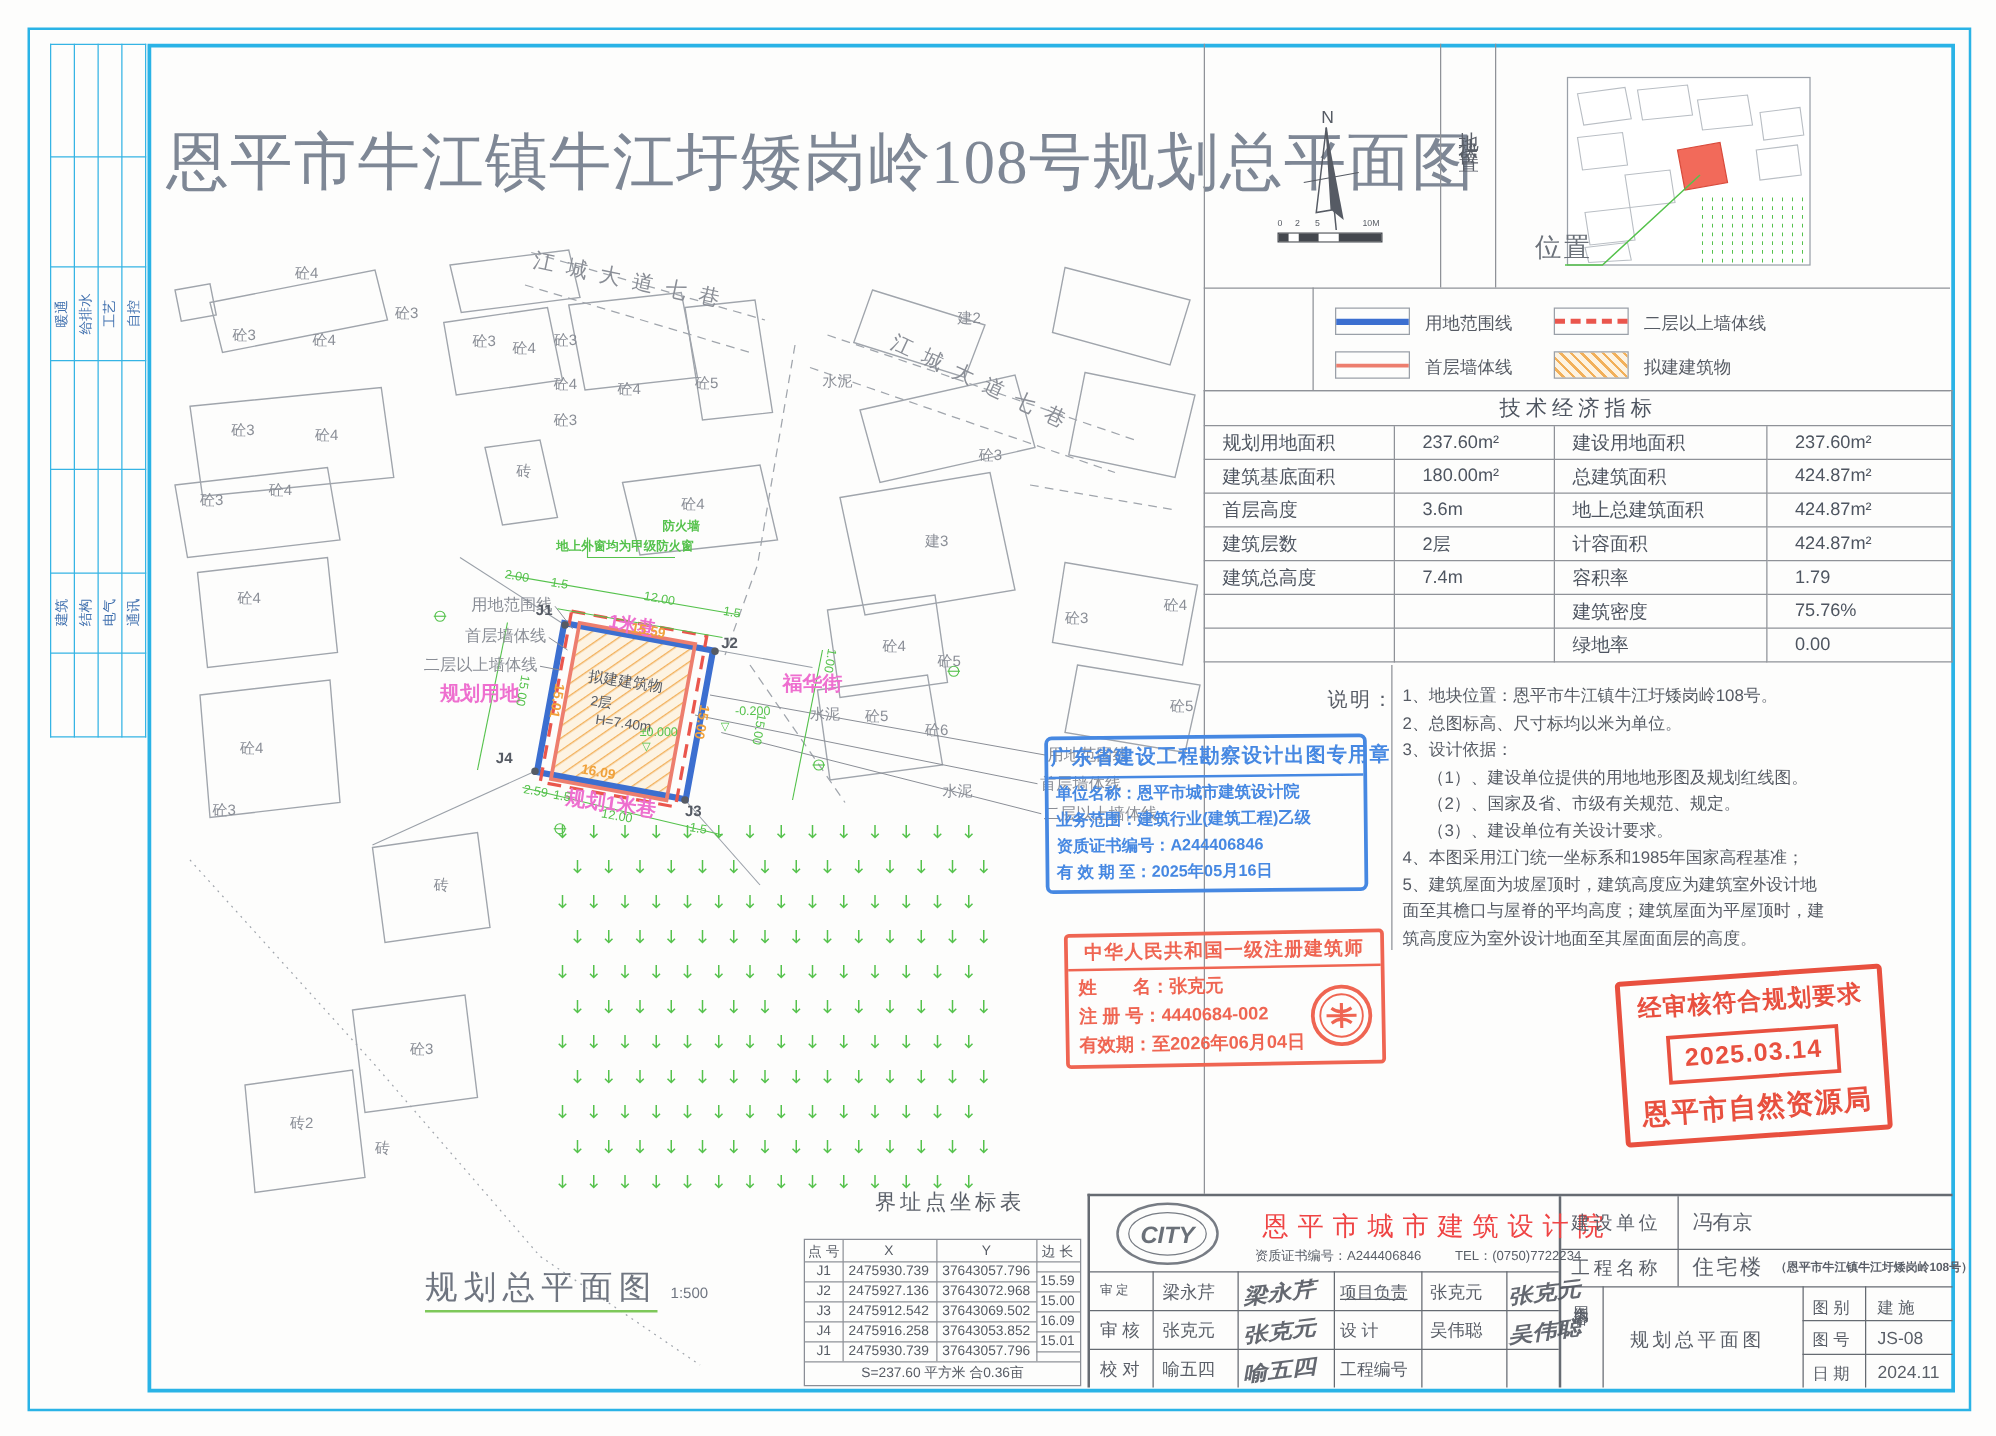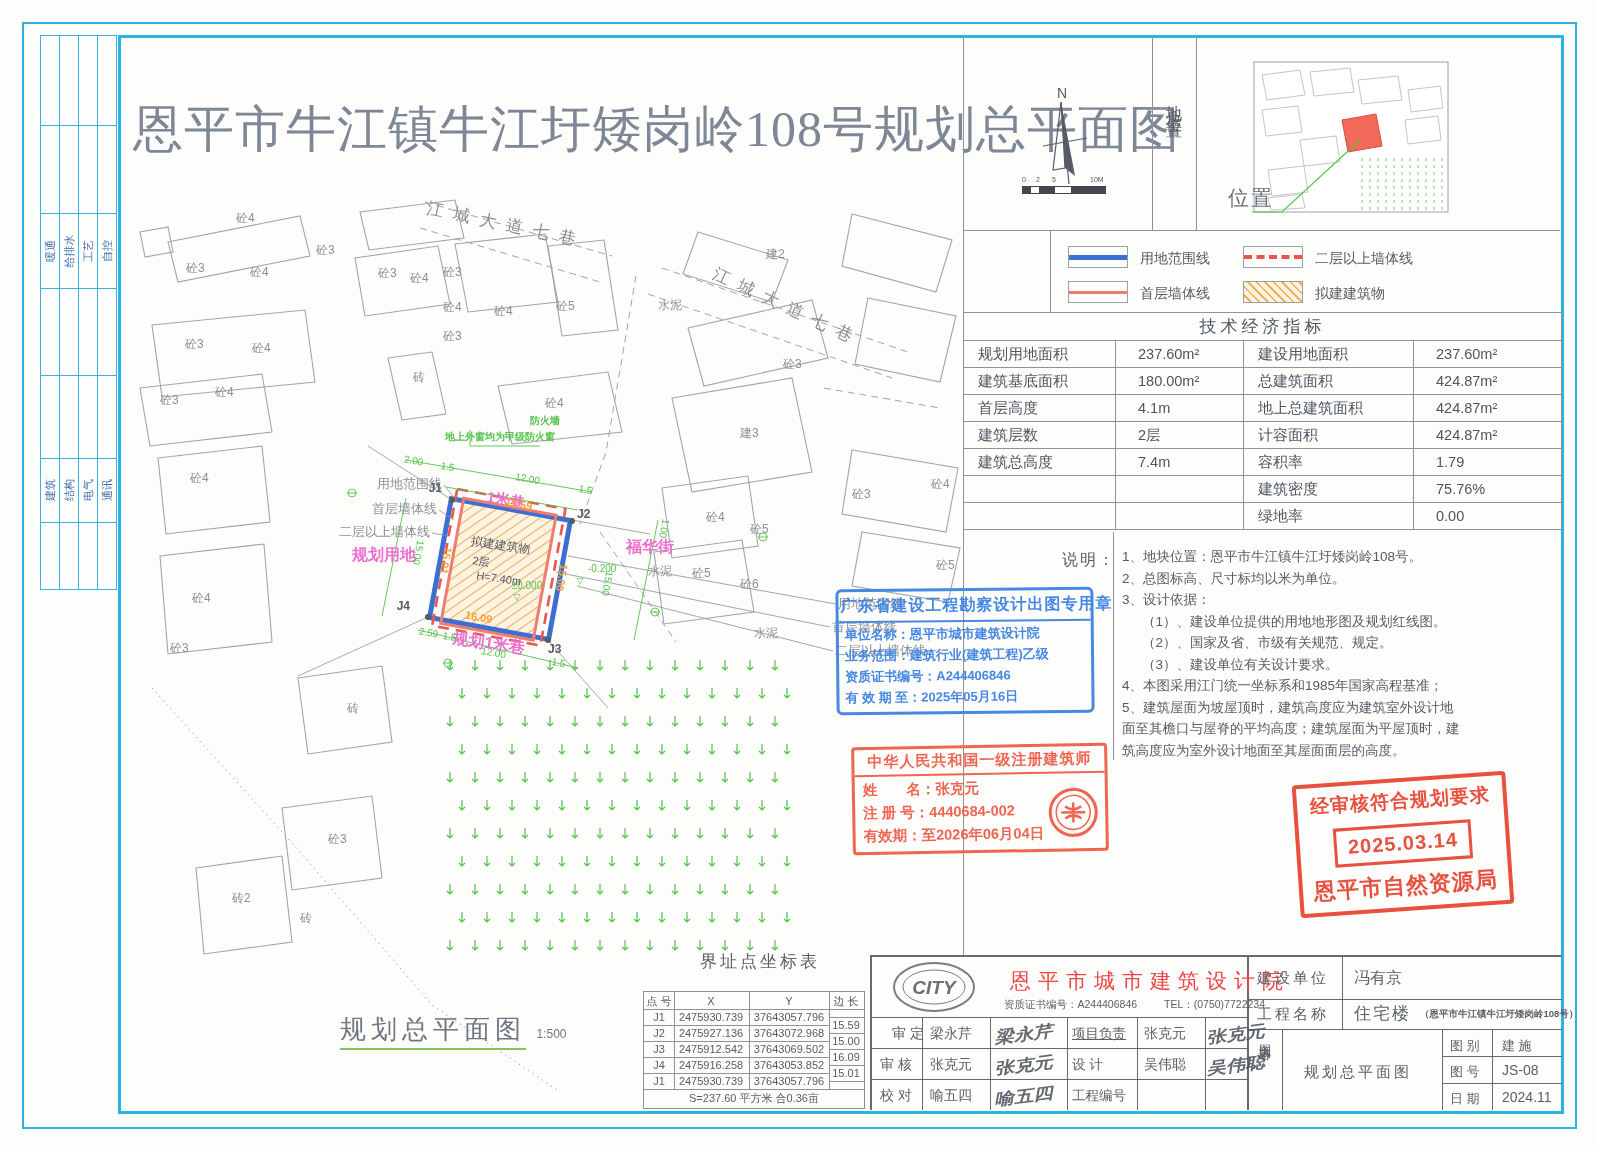--- a/index.html
+++ b/index.html
@@ -579,21 +579,21 @@
           <td class="val">237.60m²</td>
         </tr>
     <tr>
           <td>建筑基底面积</td>
           <td class="val">180.00m²</td>
           <td>总建筑面积</td>
           <td class="val">424.87m²</td>
         </tr>
     <tr>
           <td>首层高度</td>
-          <td class="val">4.1m</td>
+          <td class="val">3.6m</td>
           <td>地上总建筑面积</td>
           <td class="val">424.87m²</td>
         </tr>
     <tr>
           <td>建筑层数</td>
           <td class="val">2层</td>
           <td>计容面积</td>
           <td class="val">424.87m²</td>
         </tr>
     <tr>
@@ -726,21 +726,21 @@
 
     <svg class="abs" style="left:10px;top:3px;" width="112" height="54" viewBox="0 0 112 54">
       <ellipse cx="52" cy="27" rx="40" ry="24" fill="none" stroke="#777c84" stroke-width="2"></ellipse>
       <ellipse cx="52" cy="27" rx="31" ry="17" fill="none" stroke="#777c84" stroke-width="1"></ellipse>
       <text x="52" y="34" text-anchor="middle" font-size="19" font-weight="bold" font-style="italic" fill="#6a7078">CITY</text>
     </svg>
     <div class="tb-text" style="left:138px;top:10px;font-size:21px;letter-spacing:7px;color:#ef4444;">恩平市城市建筑设计院</div>
     <div class="tb-text" style="left:132px;top:41px;font-size:10.5px;">资质证书编号：A244406846</div>
     <div class="tb-text" style="left:292px;top:41px;font-size:10.5px;">TEL：(0750)7722234</div>
 
-    <div class="tb-text" style="left:20px;top:68px;font-size:14px;">审  定</div>
+    <div class="tb-text" style="left:8px;top:68px;font-size:10px;">审  定</div>
     <div class="tb-text" style="left:58px;top:68px;font-size:14px;">梁永芹</div>
     <div class="tb-text sig" style="left:126px;top:66px;">梁永芹</div>
     <div class="tb-text" style="left:200px;top:68px;font-size:13.5px;text-decoration:underline;">项目负责</div>
     <div class="tb-text" style="left:272px;top:68px;font-size:14px;">张克元</div>
     <div class="tb-text sig" style="left:338px;top:66px;">张克元</div>
     <div class="tb-text" style="left:8px;top:99px;font-size:14px;">审  核</div>
     <div class="tb-text" style="left:58px;top:99px;font-size:14px;">张克元</div>
     <div class="tb-text sig" style="left:126px;top:97px;">张克元</div>
     <div class="tb-text" style="left:200px;top:99px;font-size:13.5px;">设    计</div>
     <div class="tb-text" style="left:272px;top:99px;font-size:14px;">吴伟聪</div>

